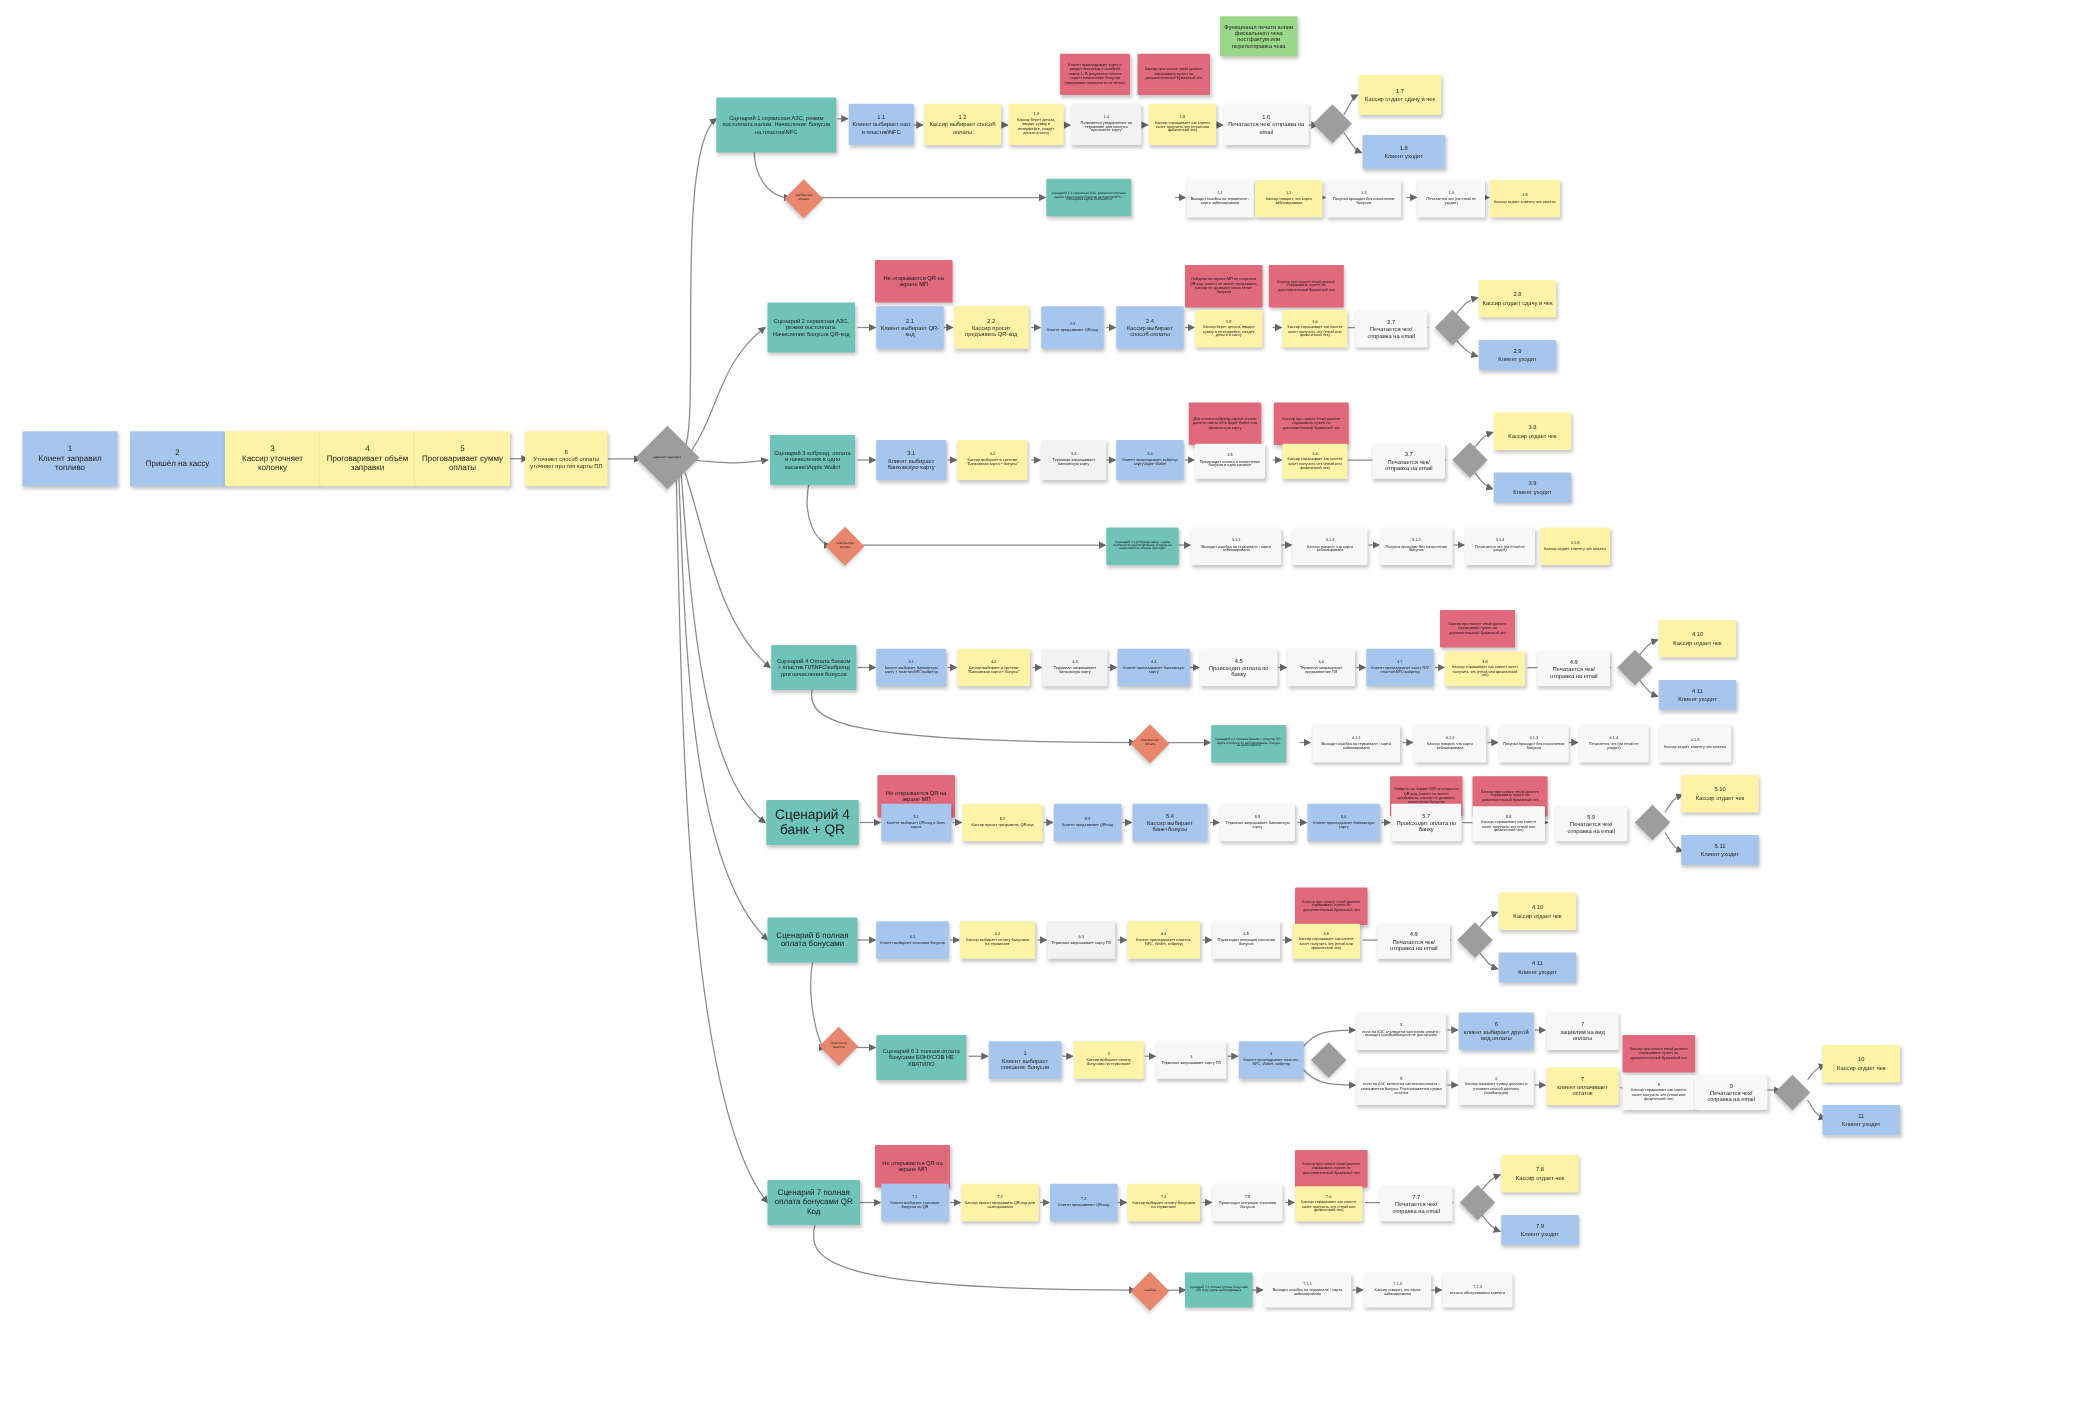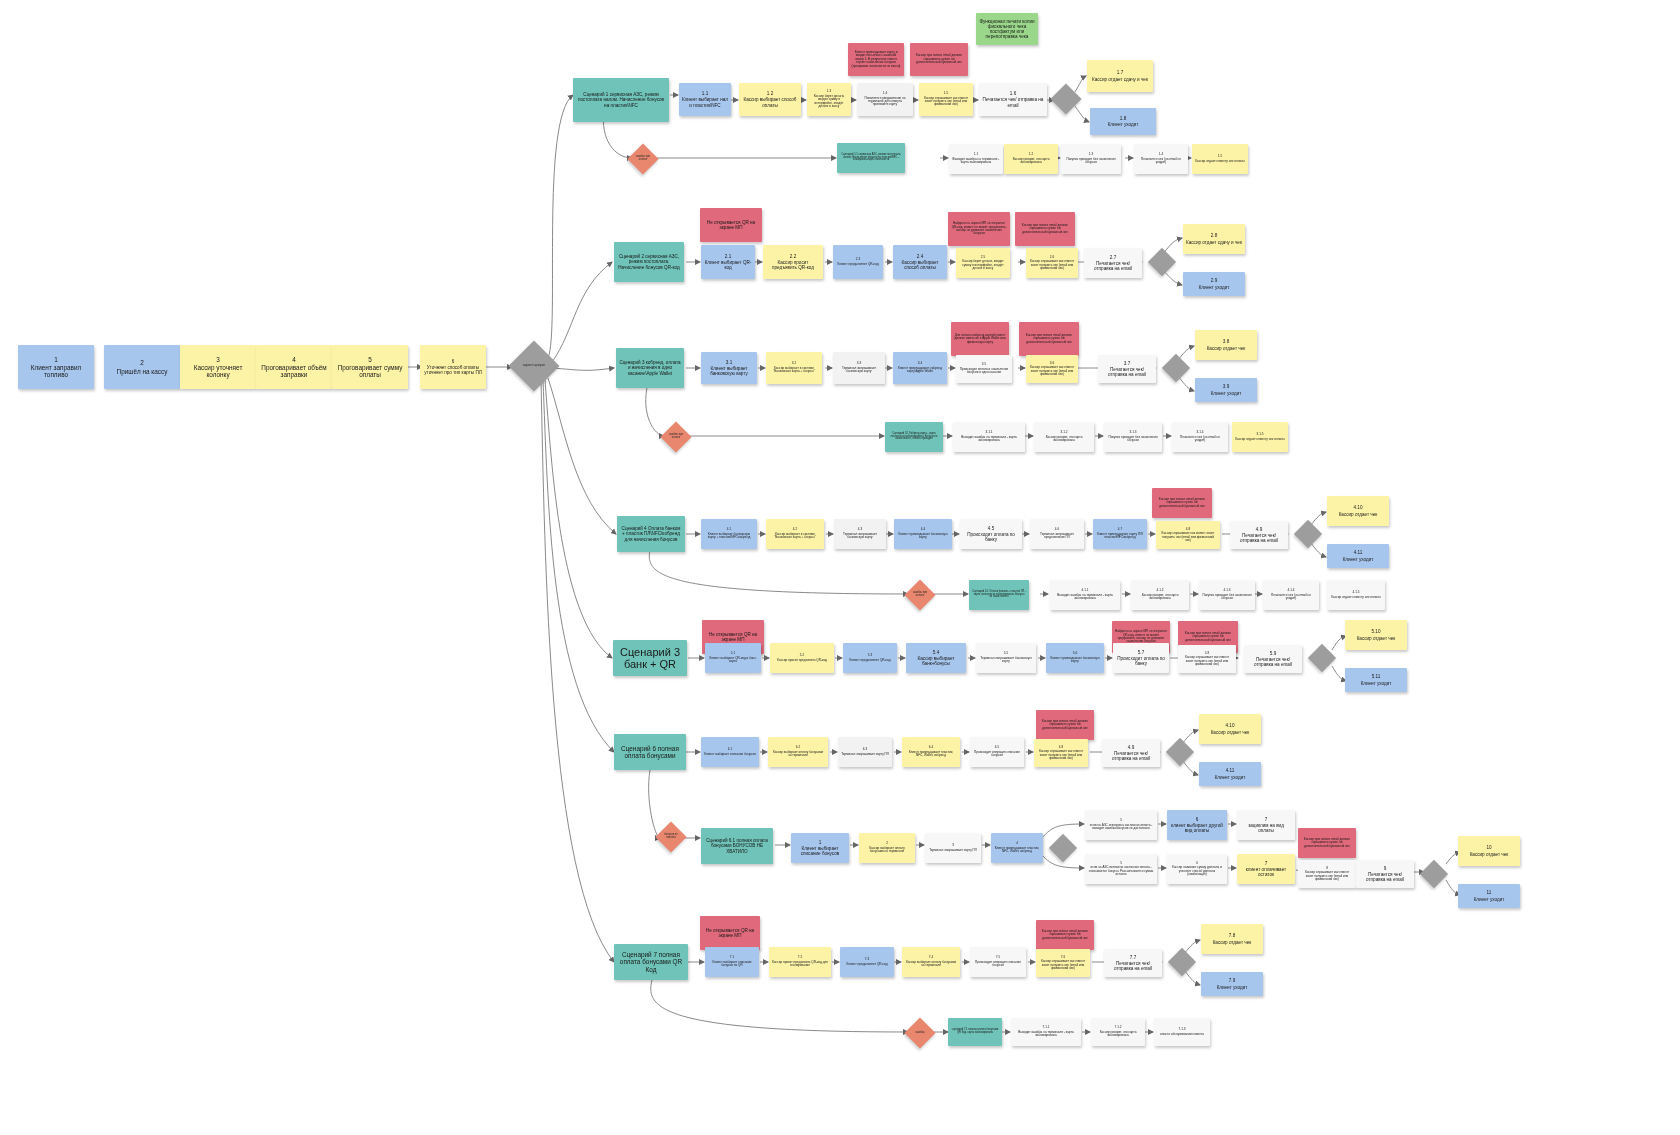--- a/index.html
+++ b/index.html
@@ -490,21 +490,21 @@
   <span class="txt">Не открывается QR на экране МП</span>
 </div>
 <div class="node red t4" style="left:1112px;top:621px;width:58px;height:32px;">
   <span class="txt">Найдено на экране МП не открылся QR-код, клиент не может предъявить, кассир не дозволит начисление бонусов</span>
 </div>
 <div class="node red t4" style="left:1178px;top:621px;width:60px;height:32px;">
   <span class="txt">Кассир при голосе email должен спрашивать нужен ли дополнительный бумажный чек</span>
 </div>
 
 <div class="node teal big" style="left:613px;top:640px;width:74px;height:36px;">
-  <span class="txt">Сценарий 3 банк + QR</span>
+  <span class="txt">Сценарий 4 банк + QR</span>
 </div>
 <div class="node blue t4" style="left:705px;top:643px;width:56px;height:30px;">
   <span class="num">5.1</span>
   <span class="txt">Клиент выбирает QR-код и банк. карта</span>
 </div>
 <div class="node yellow t4" style="left:770px;top:643px;width:64px;height:30px;">
   <span class="num">5.2</span>
   <span class="txt">Кассир просит предъявить QR-код</span>
 </div>
 <div class="node blue t4" style="left:843px;top:643px;width:54px;height:30px;">

